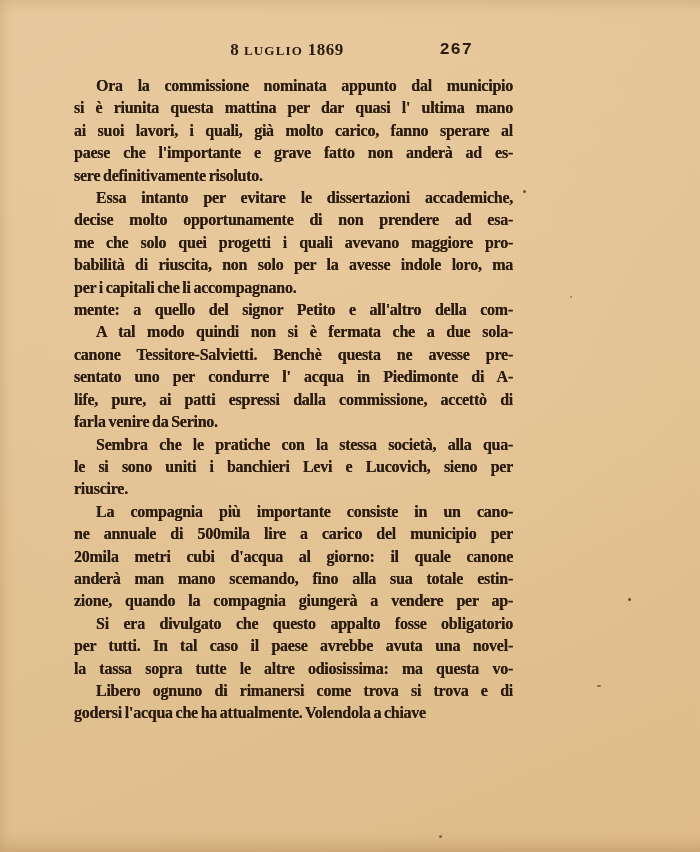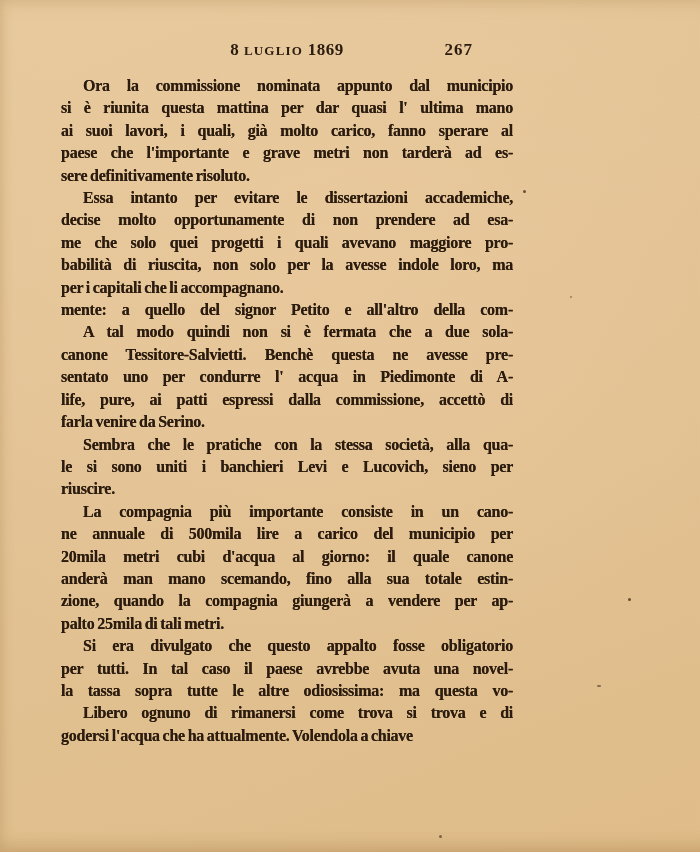--- a/index.html
+++ b/index.html
@@ -46,39 +46,41 @@
   .head-date .month {
     font-size: 13px;
     letter-spacing: 1.2px;
     vertical-align: 0.5px;
   }
   .page-number {
     position: absolute;
     right: 40px; top: 0;
     font-size: 17px;
     letter-spacing: 1px;
+    font-family: Liberation Mono, monospace;
   }
 
   
   .text-block {
     margin-top: 11px;
     font-size: 16px;
     font-weight: 700;
     line-height: 22.4px;
     letter-spacing: -0.25px;
     word-spacing: -1px;
     text-shadow: 0 0 0.5px rgba(43,28,15,.85);
   }
   .para { margin: 0; }
   .line {
     text-align: justify;
     text-align-last: justify;
     -moz-text-align-last: justify;
     white-space: normal;
     overflow: visible;
+    margin-left: 13px;
   }
   .line.first { text-indent: 22px; }
   .line.last  { text-align-last: left; -moz-text-align-last: left; }
 
   
   .speck {
     position: absolute;
     background: rgba(58,40,22,.75);
     border-radius: 50%;
   }
@@ -97,21 +99,21 @@
     <div class="running-head">
       <div class="head-date"><span>8</span>&nbsp;<span class="month">LUGLIO</span>&nbsp;<span>1869</span></div>
       <div class="page-number">267</div>
     </div>
 
     <div class="text-block" id="paragraphs" style="color: rgb(43, 28, 15);">
         <div class="para">
           <div class="line first">Ora la commissione nominata appunto dal municipio</div>
           <div class="line">si è riunita questa mattina per dar quasi l' ultima mano</div>
           <div class="line">ai suoi lavori, i quali, già molto carico, fanno sperare al</div>
-          <div class="line">paese che l'importante e grave metri non tarderà ad es-</div>
+          <div class="line">paese che l'importante e grave fatto non anderà ad es-</div>
           <div class="line last">sere definitivamente risoluto.</div>
         </div>
         <div class="para">
           <div class="line first">Essa intanto per evitare le dissertazioni accademiche,</div>
           <div class="line">decise molto opportunamente di non prendere ad esa-</div>
           <div class="line">me che solo quei progetti i quali avevano maggiore pro-</div>
           <div class="line">babilità di riuscita, non solo per la avesse indole loro, ma</div>
           <div class="line last">per i capitali che li accompagnano.</div>
         </div>
         <div class="para">
@@ -126,21 +128,20 @@
           <div class="line first">Sembra che le pratiche con la stessa società, alla qua-</div>
           <div class="line">le si sono uniti i banchieri Levi e Lucovich, sieno per</div>
           <div class="line last">riuscire.</div>
         </div>
         <div class="para">
           <div class="line first">La compagnia più importante consiste in un cano-</div>
           <div class="line">ne annuale di 500mila lire a carico del municipio per</div>
           <div class="line">20mila metri cubi d'acqua al giorno: il quale canone</div>
           <div class="line">anderà man mano scemando, fino alla sua totale estin-</div>
           <div class="line">zione, quando la compagnia giungerà a vendere per ap-</div>
-          <div class="line last">palto 25mila di tali metri.</div>
         </div>
         <div class="para">
           <div class="line first">Si era divulgato che questo appalto fosse obligatorio</div>
           <div class="line">per tutti. In tal caso il paese avrebbe avuta una novel-</div>
           <div class="line">la tassa sopra tutte le altre odiosissima: ma questa vo-</div>
         </div>
         <div class="para">
           <div class="line first">Libero ognuno di rimanersi come trova si trova e di</div>
           <div class="line last">godersi l'acqua che ha attualmente. Volendola a chiave</div>
         </div>

